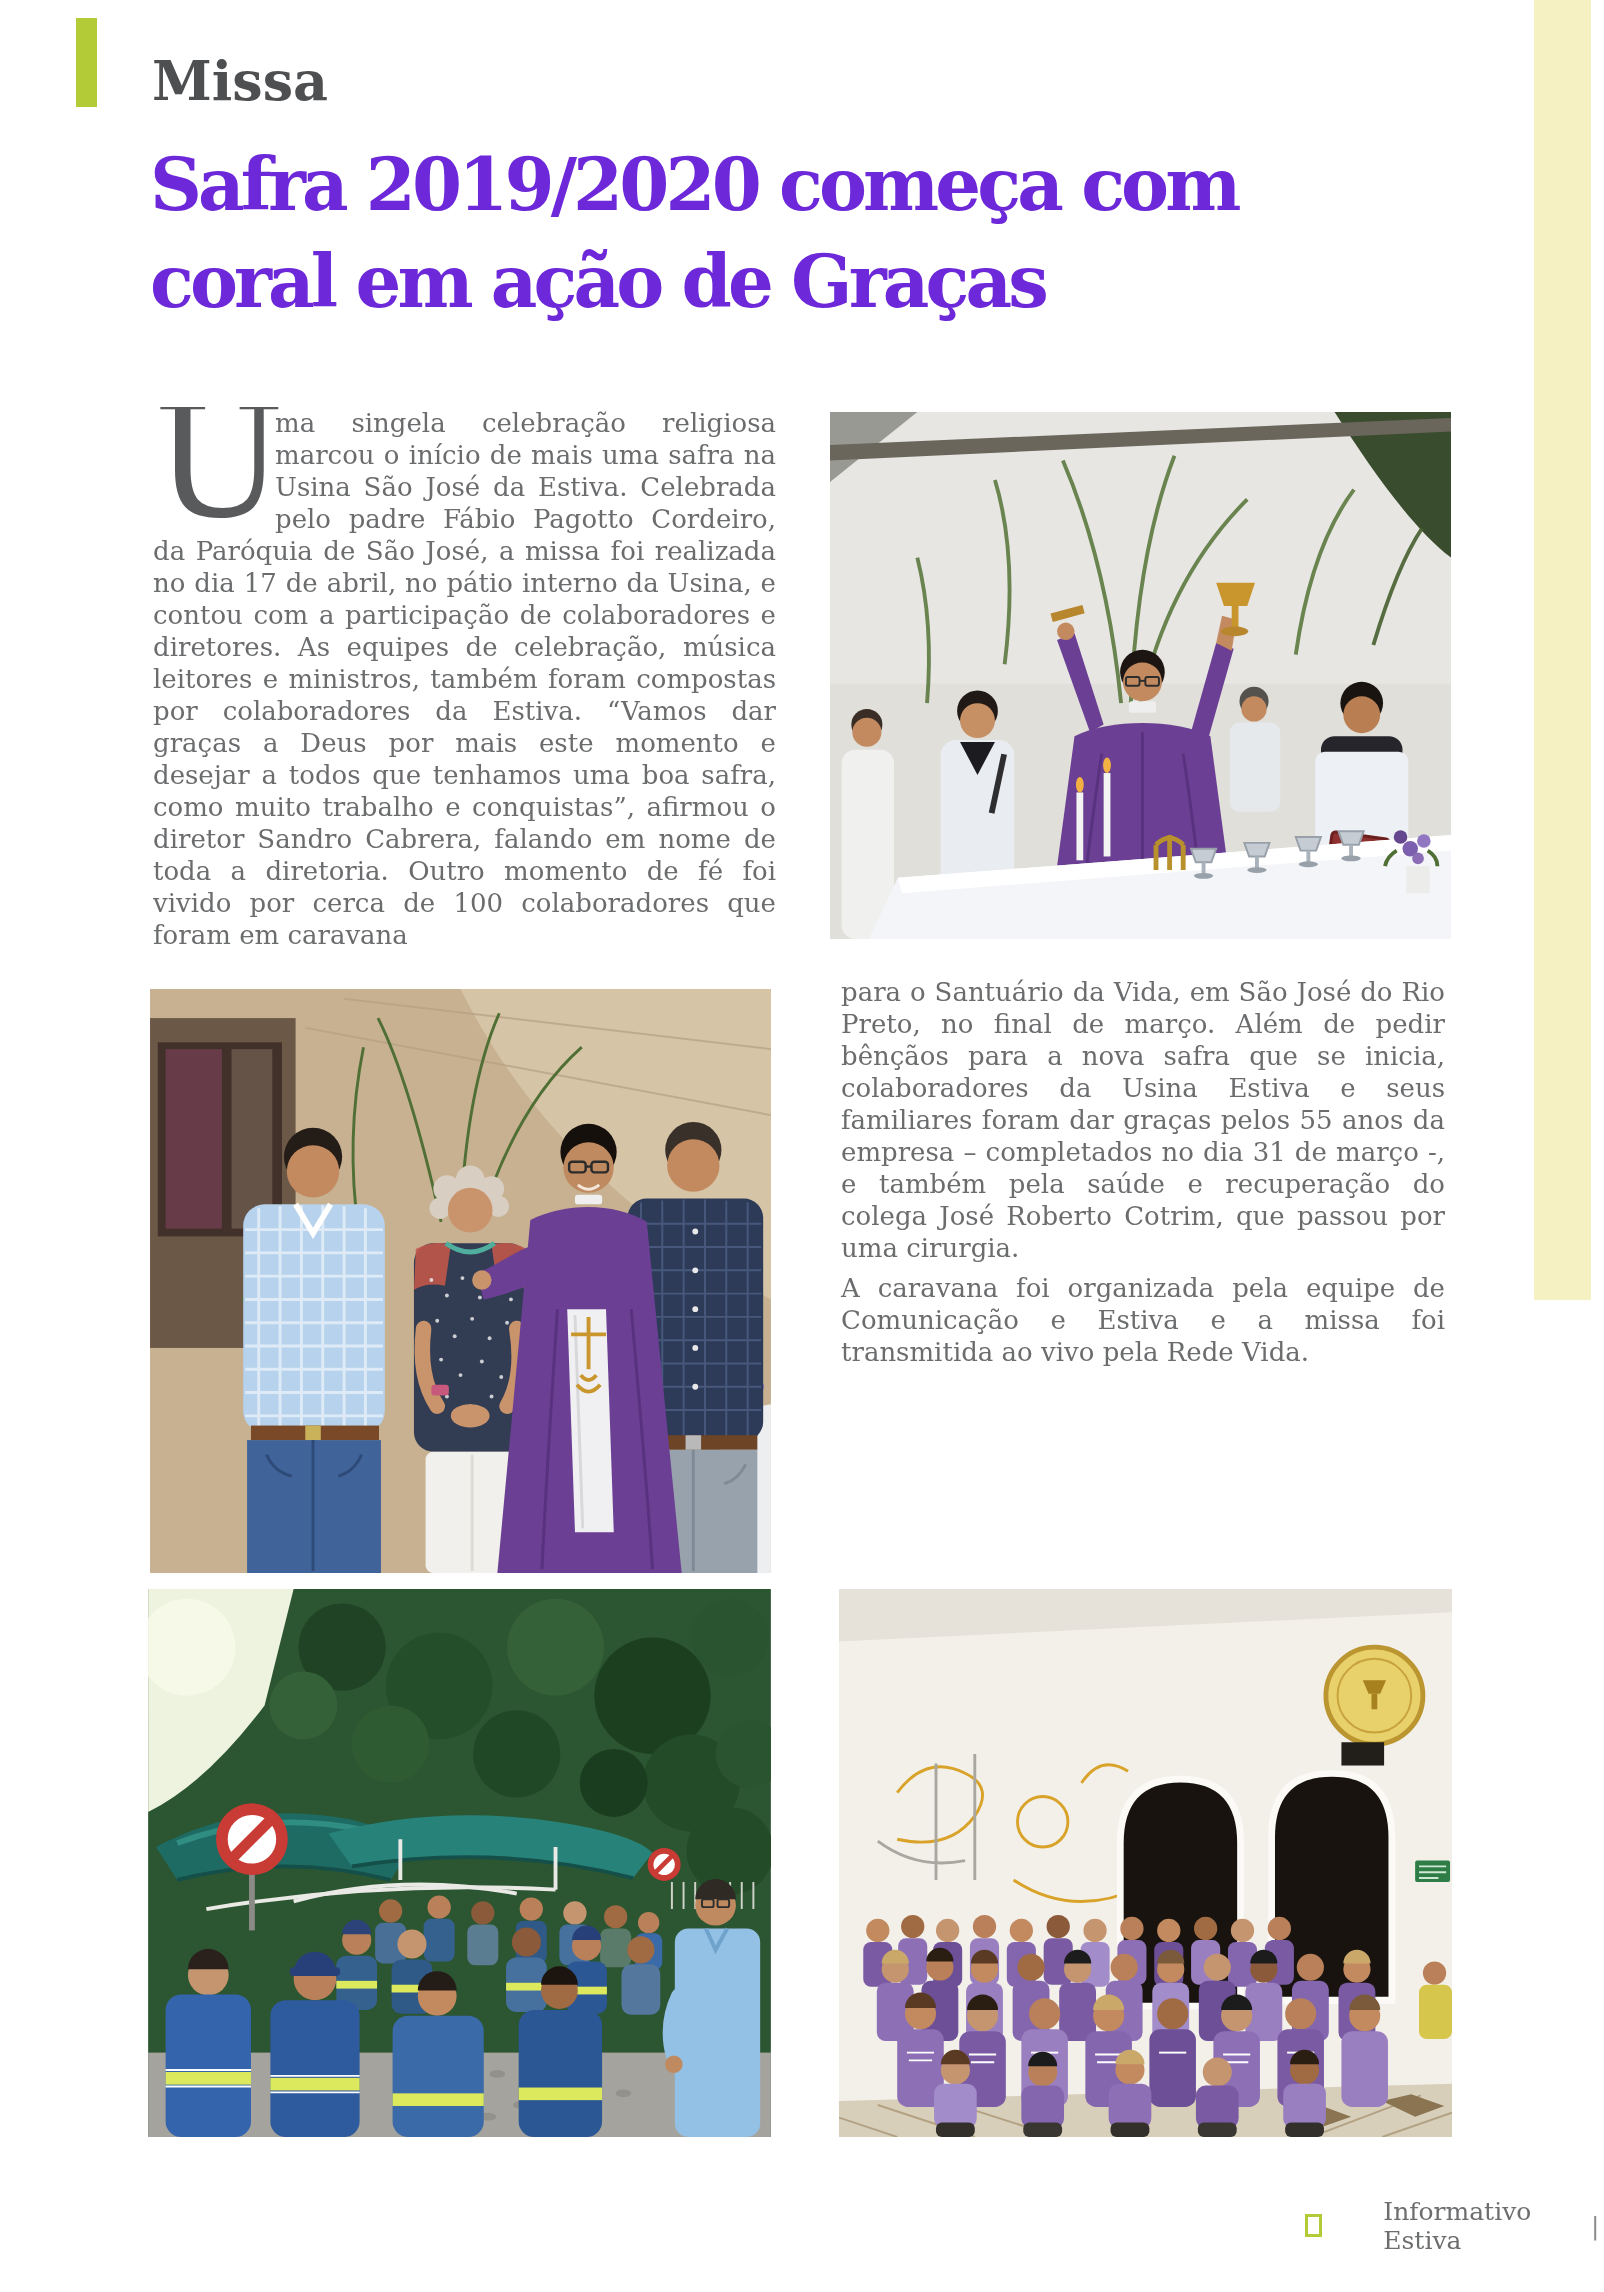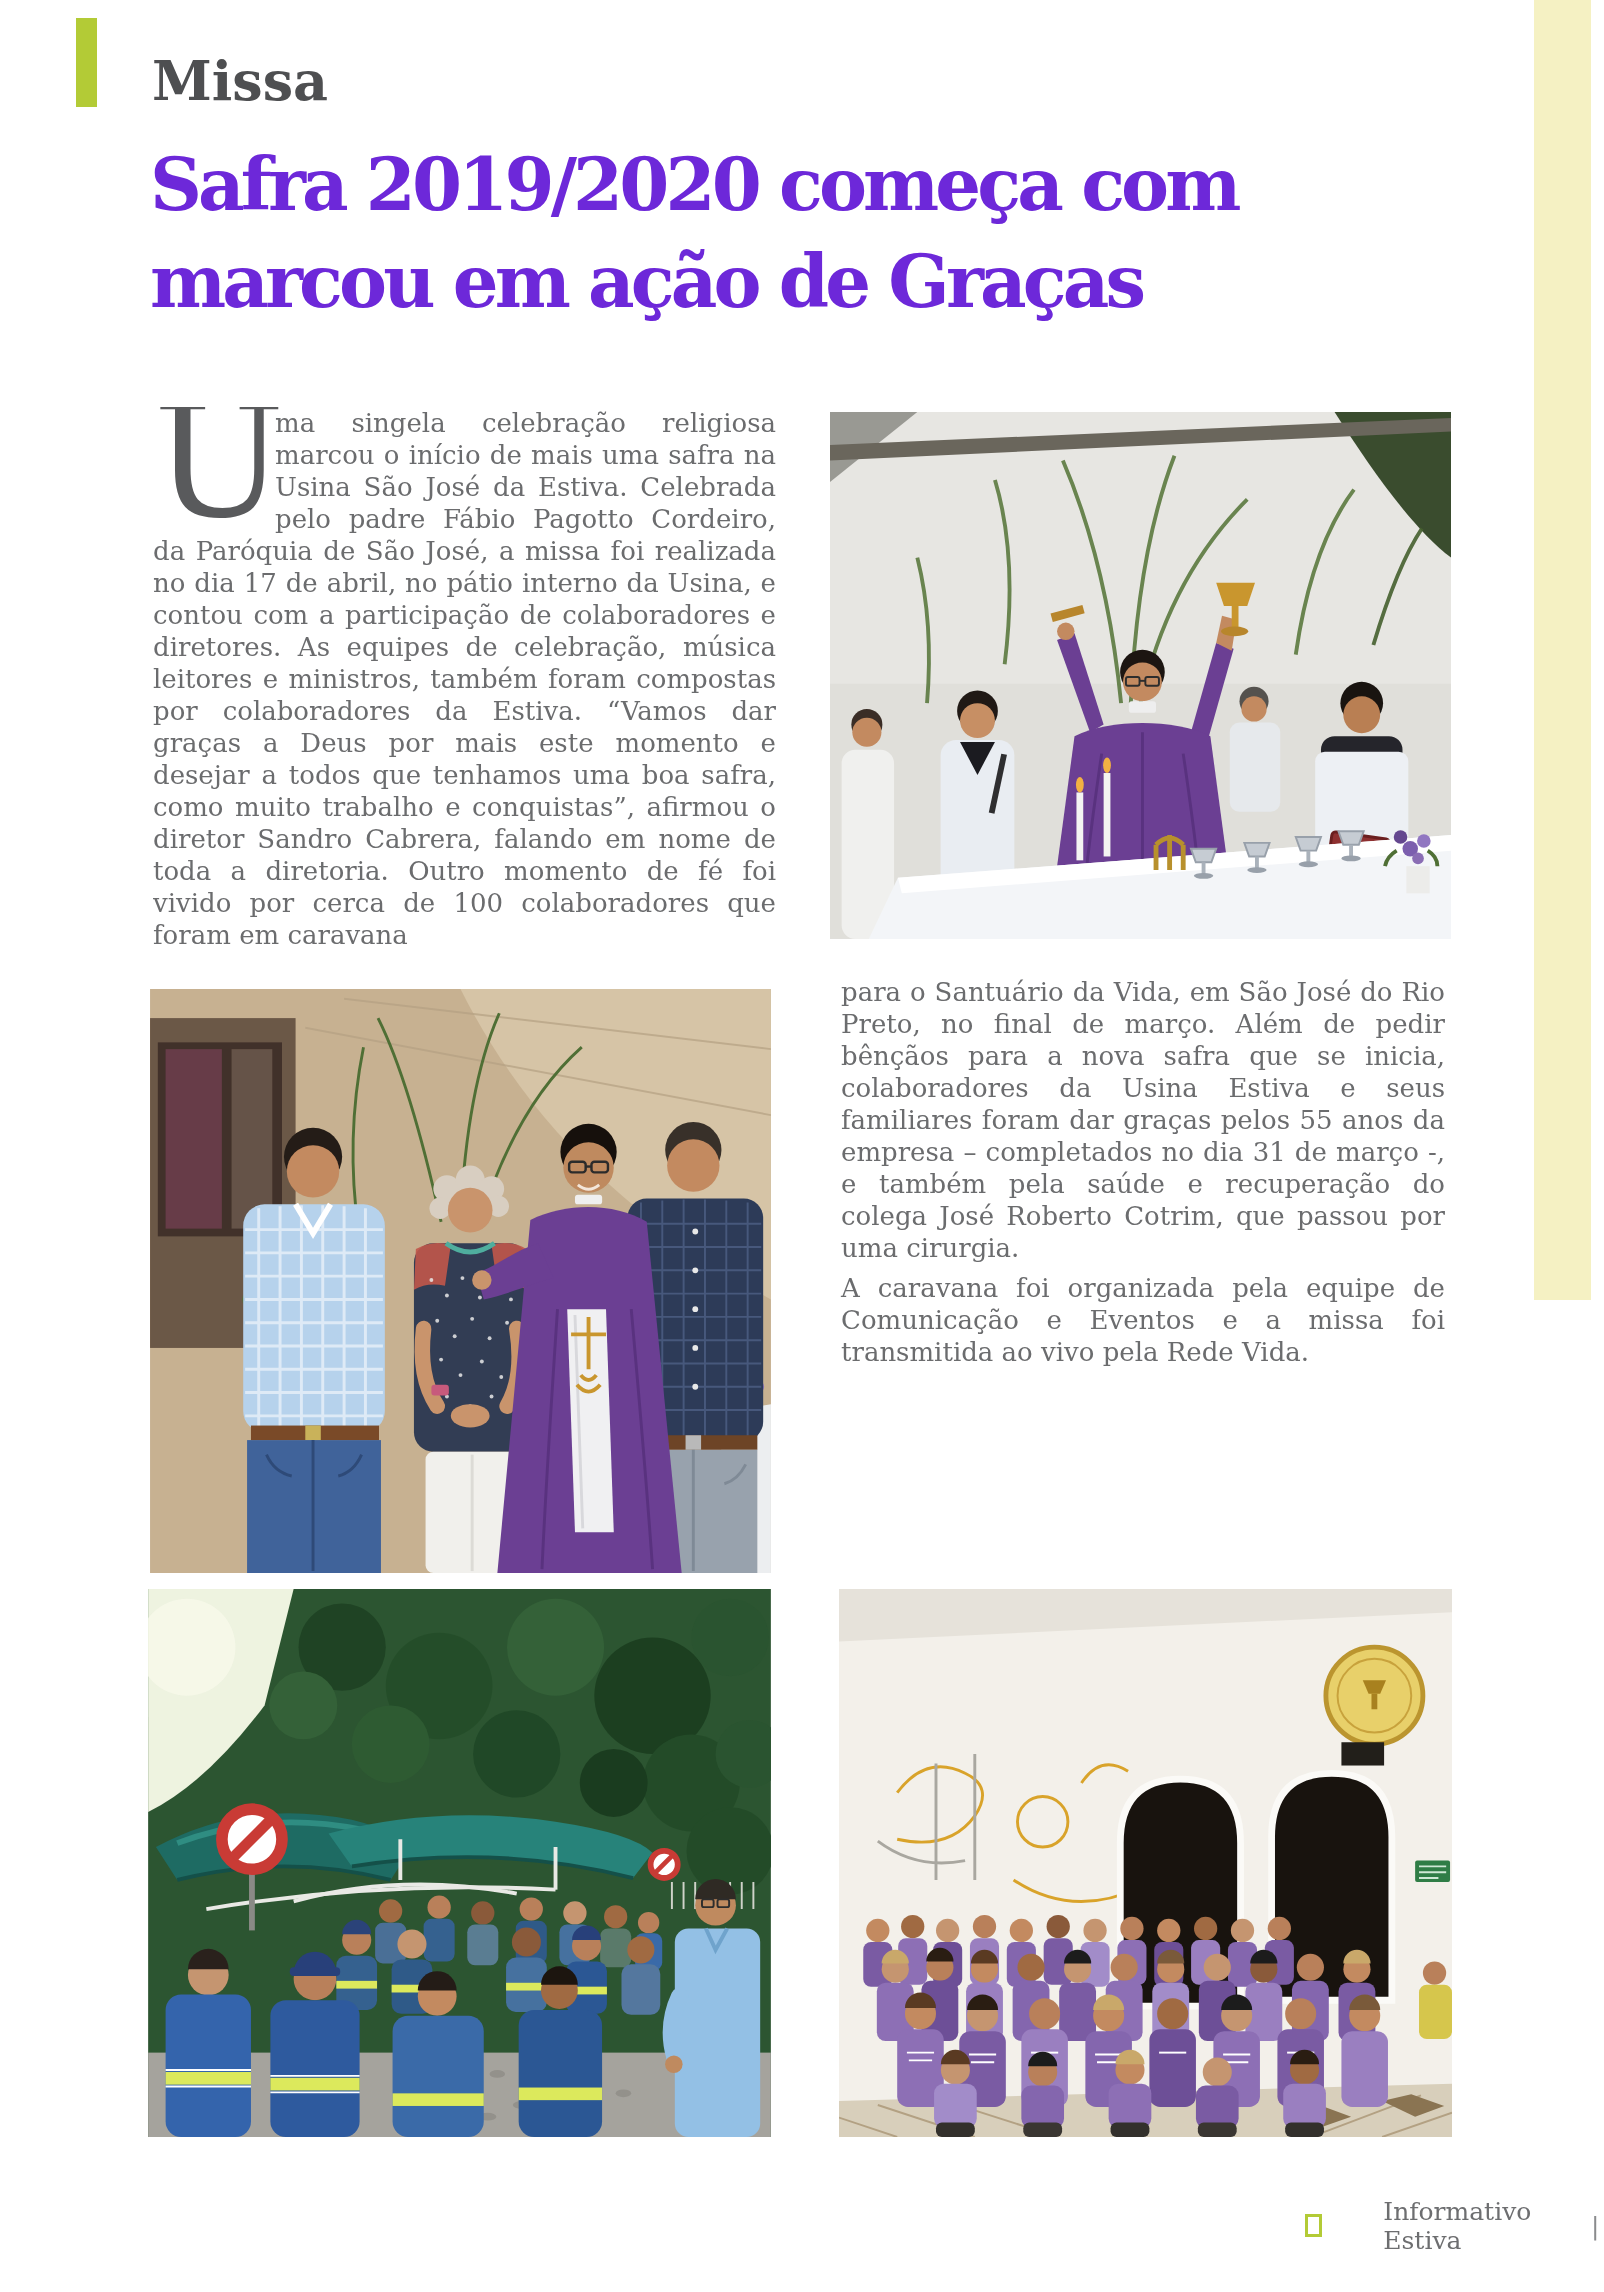--- a/index.html
+++ b/index.html
@@ -52,21 +52,21 @@
   .footer .pagenum{font-weight:bold;color:#15803d;}
 </style>
 </head>
 <body>
 
 <div class="abs accent-bar"></div>
 <div class="abs section-label">Missa</div>
 
 <h1 class="abs headline" style="margin:0;">
   <span>Safra 2019/2020 começa com</span><br>
-  <span>marcou em ação de Graças</span>
+  <span>coral em ação de Graças</span>
 </h1>
 
 <div class="abs bodycol col1">
   <span class="dropcap">U</span><span>ma singela celebração religiosa marcou o início de mais uma safra na Usina São José da Estiva. Celebrada pelo padre Fábio Pagotto Cordeiro, da Paróquia de São José, a missa foi realizada no dia 17 de abril, no pátio interno da Usina, e contou com a participação de colaboradores e diretores. As equipes de celebração, música leitores e ministros, também foram compostas por colaboradores da Estiva. “Vamos dar graças a Deus por mais este momento e desejar a todos que tenhamos uma boa safra, como muito trabalho e conquistas”, afirmou o diretor Sandro Cabrera, falando em nome de toda a diretoria. Outro momento de fé foi vivido por cerca de 100 colaboradores que foram em caravana</span>
 </div>
 
 <figure class="abs photo photo1" style="margin:0;">
   <svg viewBox="0 0 640 543" xmlns="http://www.w3.org/2000/svg">
     <rect width="640" height="543" fill="#e7e6e2"></rect>
     <rect y="280" width="640" height="263" fill="#e0dfda"></rect>
@@ -274,21 +274,21 @@
       <rect x="455" y="178" width="17" height="11" rx="3"></rect>
       <path d="M449,183 h6"></path>
     </g>
     <path d="M441,202 q11,9 22,0" stroke="#f3e6da" stroke-width="3" fill="none"></path>
     <rect x="438" y="212" width="28" height="10" rx="3" fill="#efefef"></rect>
   </svg>
 </figure>
 
 <div class="abs bodycol col2">
   <p>para o Santuário da Vida, em São José do Rio Preto, no final de março. Além de pedir bênçãos para a nova safra que se inicia, colaboradores da Usina Estiva e seus familiares foram dar graças pelos 55 anos da empresa – completados no dia 31 de março -, e também pela saúde e recuperação do colega José Roberto Cotrim, que passou por uma cirurgia.</p>
-  <p>A caravana foi organizada pela equipe de Comunicação e Eventos e a missa foi transmitida ao vivo pela Rede Vida.</p>
+  <p>A caravana foi organizada pela equipe de Comunicação e Estiva e a missa foi transmitida ao vivo pela Rede Vida.</p>
 </div>
 
 <figure class="abs photo photo3" style="margin:0;">
   <svg viewBox="0 0 642 565" xmlns="http://www.w3.org/2000/svg">
     <rect width="642" height="565" fill="#2c5531"></rect>
     <path d="M0,0 H150 L120,120 Q60,200 0,230 Z" fill="#eef3e0"></path>
     <circle cx="40" cy="60" r="50" fill="#f7f9ea" opacity="0.8"></circle>
     <g opacity="0.9">
       <circle cx="200" cy="60" r="45" fill="#1e4223"></circle>
         <circle cx="300" cy="100" r="55" fill="#244d29"></circle>

